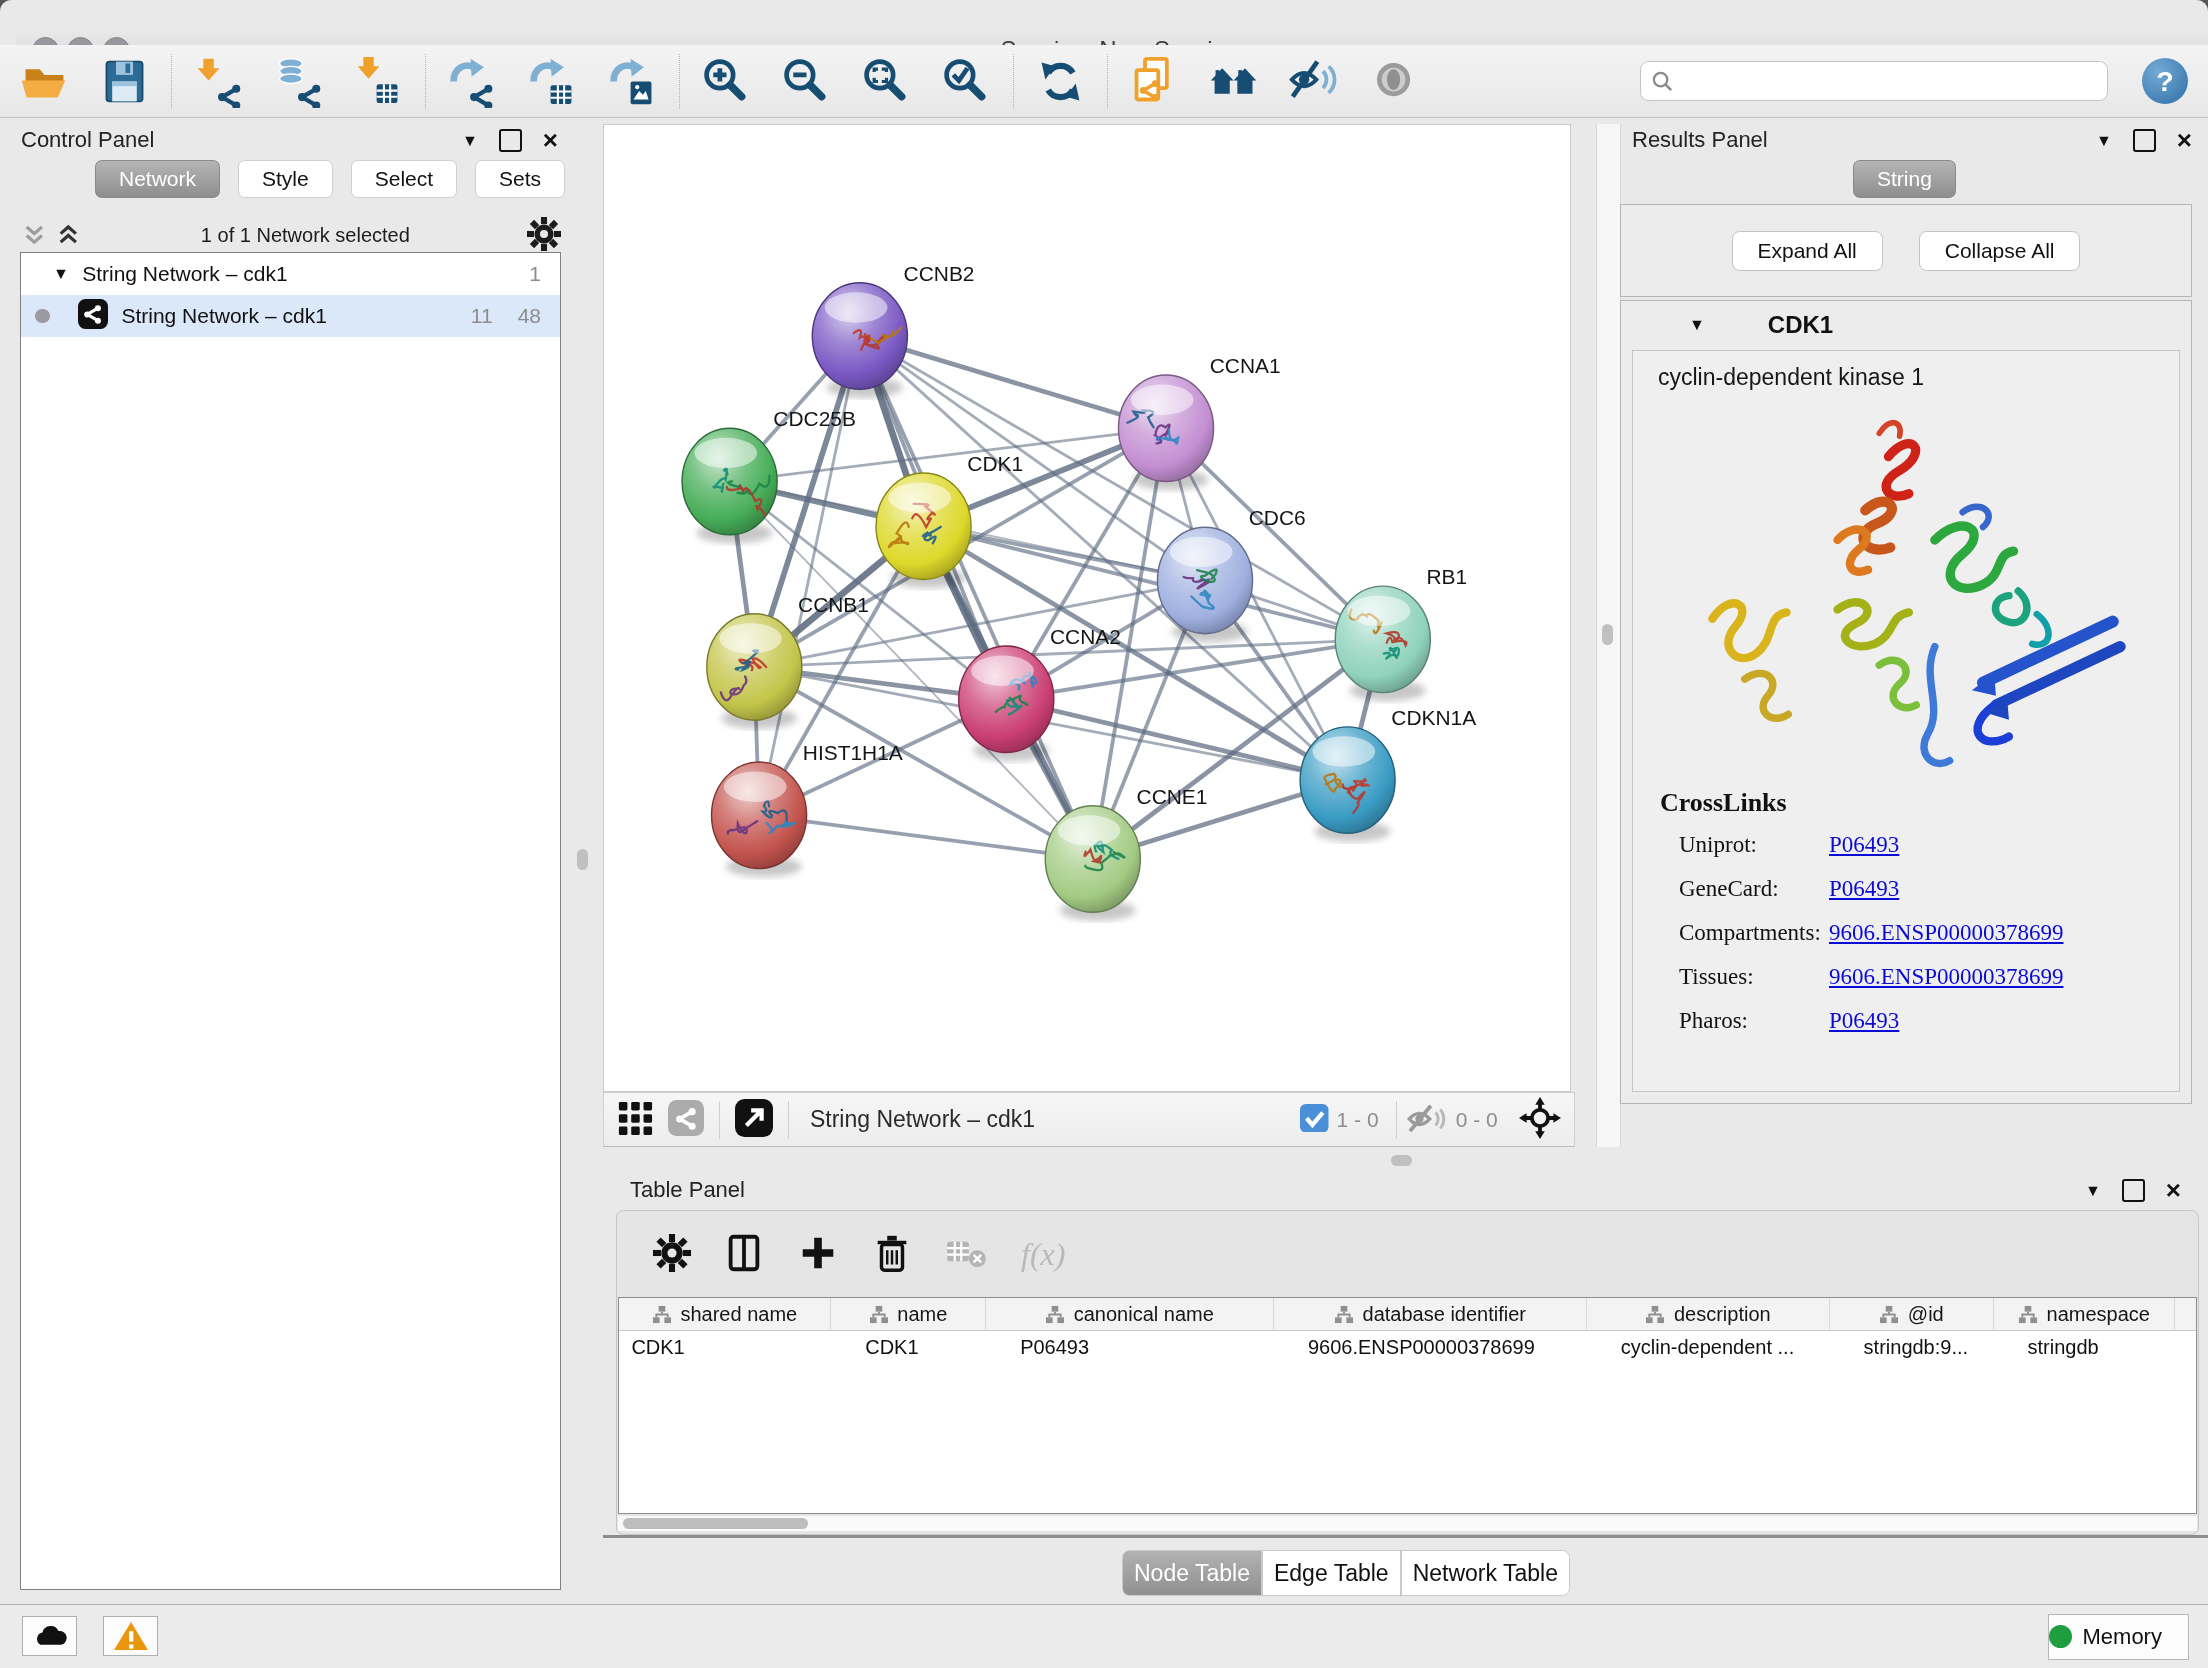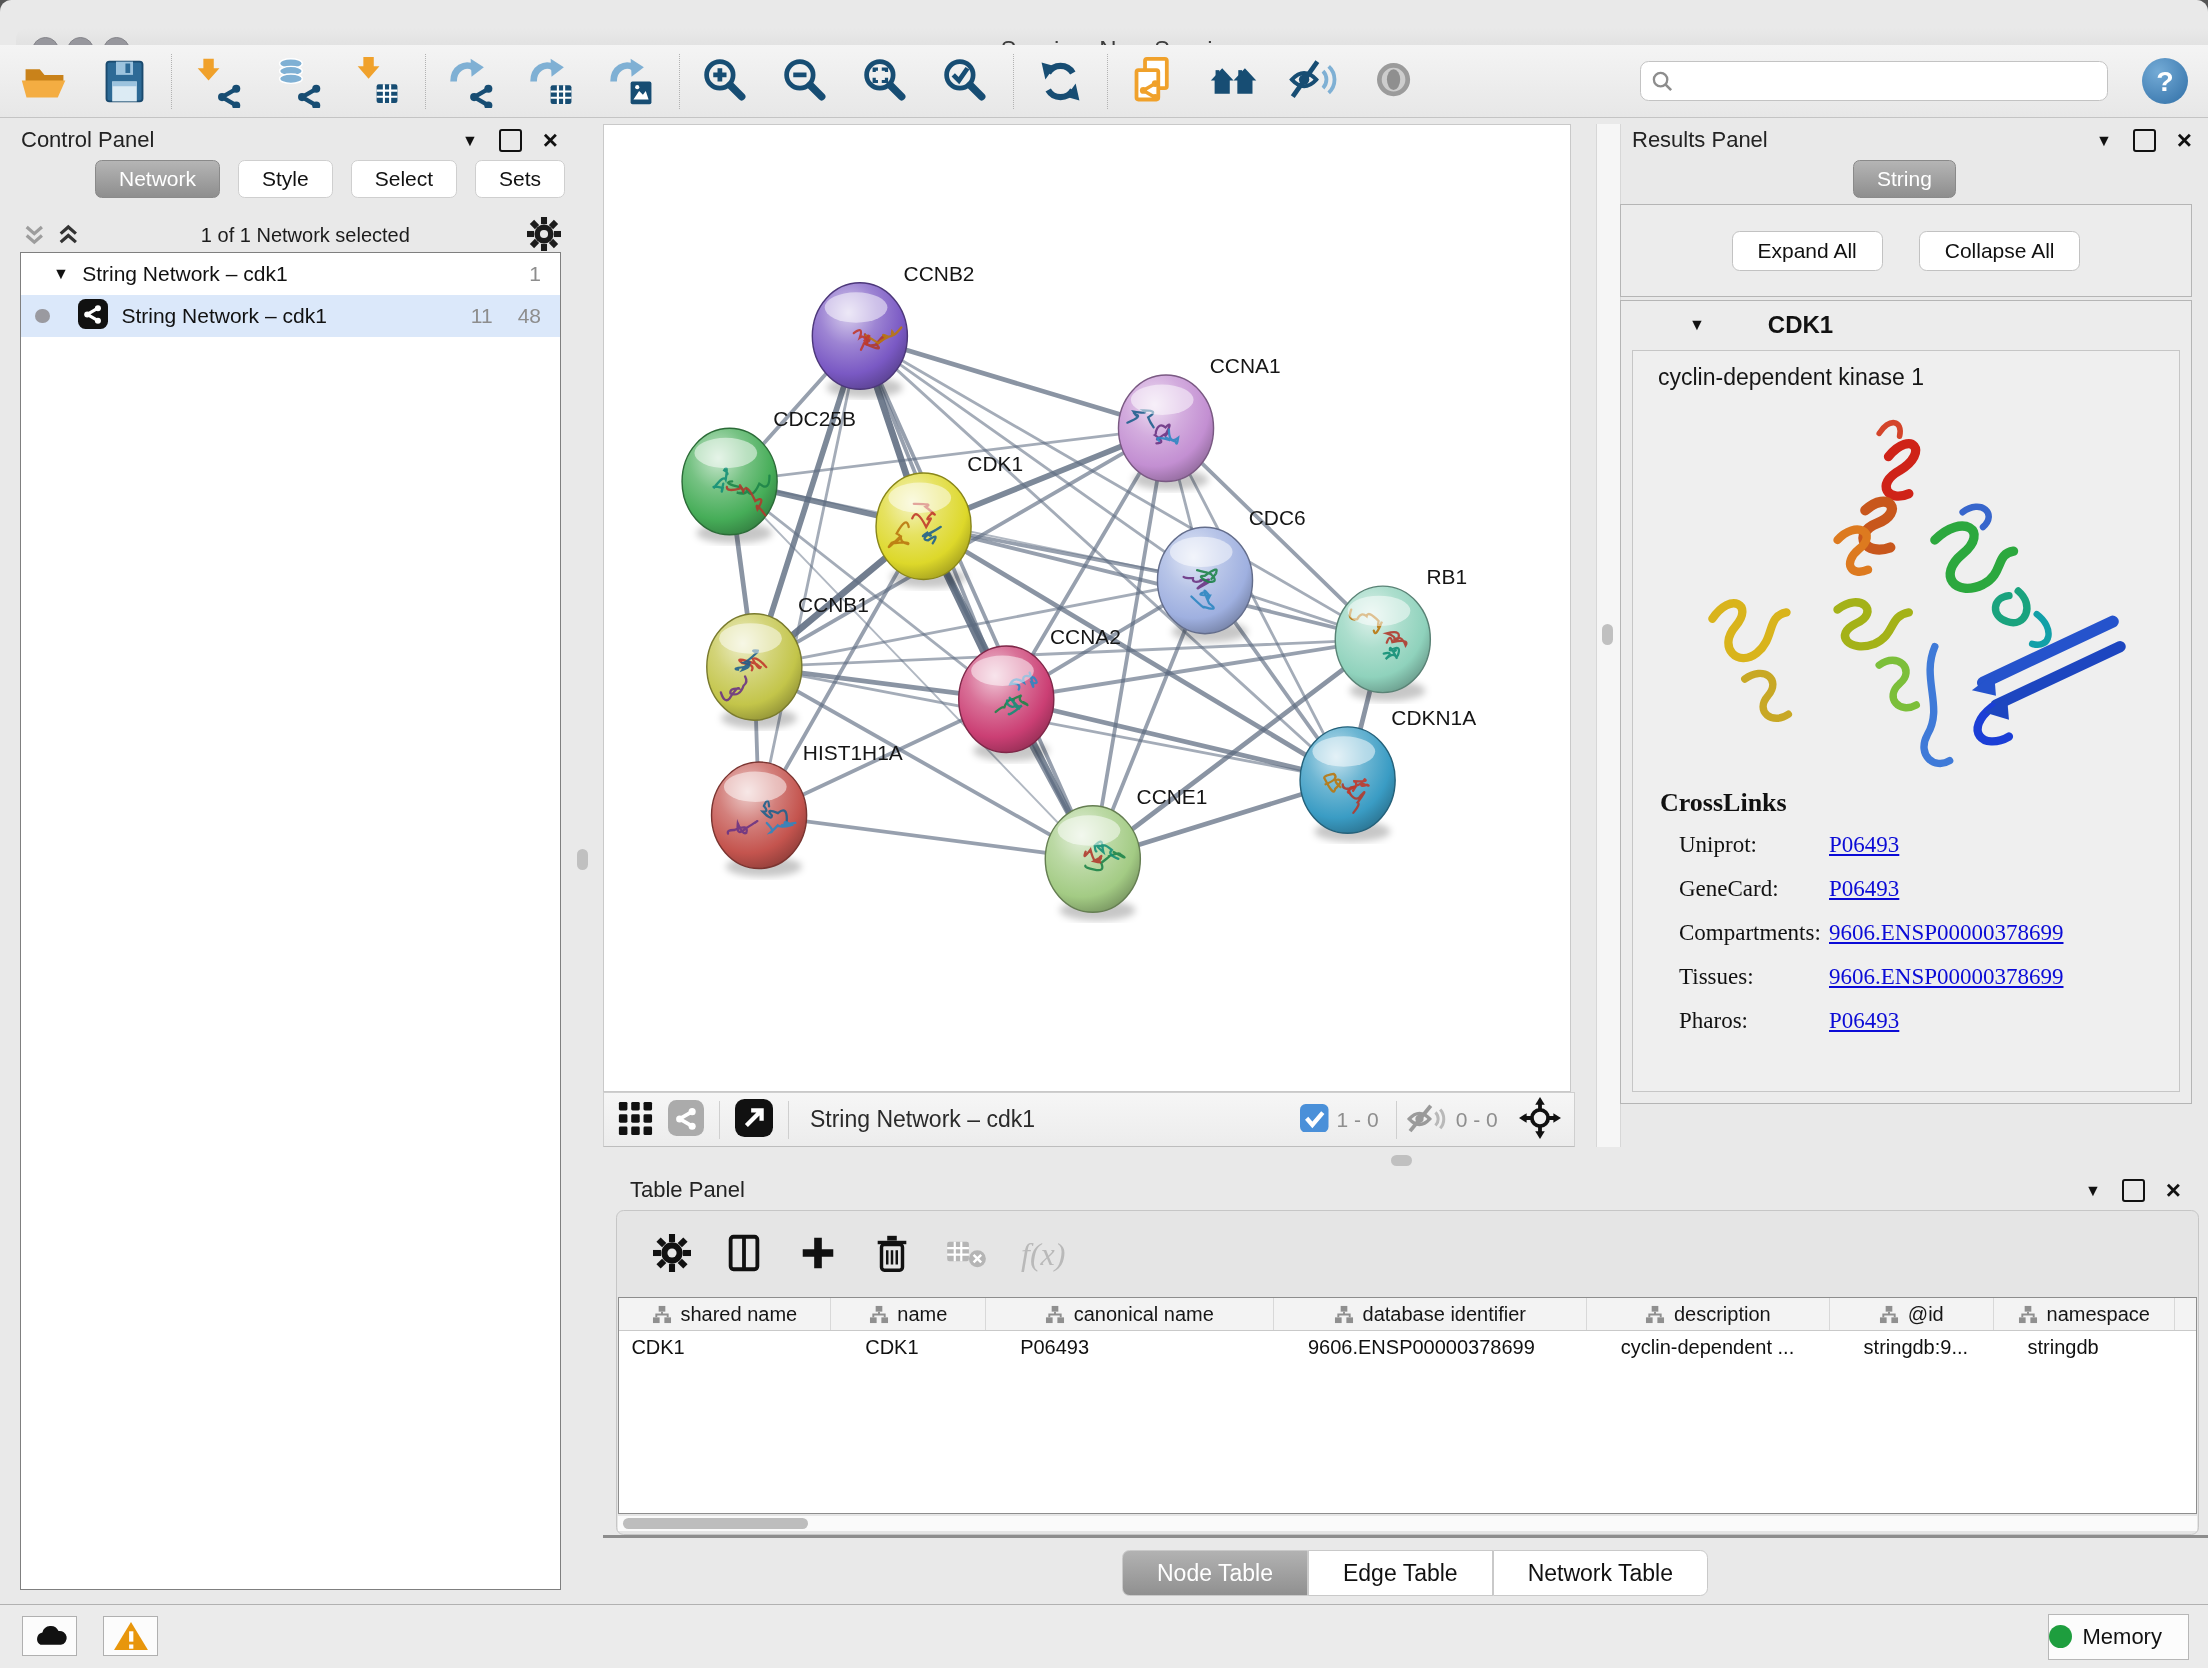--- a/index.html
+++ b/index.html
@@ -66,21 +66,21 @@
   .tp-tools{display:flex;align-items:center;gap:32px;padding:21px 0 0 36px;}
   .tablebox{position:absolute;left:618px;top:1297px;width:1579px;height:217px;background:#fff;border:1.9px solid #8d8d8d;box-sizing:border-box;}
   .thead{display:flex;height:32px;background:#f3f3f3;border-bottom:1px solid #c9c9c9;}
   .th{display:flex;align-items:center;justify-content:center;gap:8.6px;font-size:20px;color:#161616;
       border-right:1px solid #d8d8d8;box-sizing:border-box;overflow:hidden;white-space:nowrap;}
   .tr{display:flex;height:32px;}
   .td{font-size:20px;color:#111;padding-left:12.4px;display:flex;align-items:center;box-sizing:border-box;overflow:hidden;white-space:nowrap;}
   .hscroll{position:absolute;left:618px;top:1516px;width:1579px;height:15px;background:#fafafa;}
   .hthumb{position:absolute;left:4.8px;top:1.9px;width:185px;height:11.4px;background:#bdbdbd;border-radius:6.7px;}
   .tp-tabs{position:absolute;left:1122px;top:1550px;display:flex;}
-  .tp-tab{height:44px;padding:0 34px;display:flex;align-items:center;font-size:23px;background:#fff;
+  .tp-tab{height:44px;padding:0 11px;display:flex;align-items:center;font-size:23px;background:#fff;
     border:1px solid #c9c9c9;color:#111;}
   .tp-tab.sel{background:linear-gradient(#b2b2b2,#909090);color:#fff;}
   .tp-tab:first-child{border-radius:7.6px 0 0 7.6px;}
   .tp-tab:last-child{border-radius:0 7.6px 7.6px 0;}
   
   .statusbar{position:absolute;left:0;top:1604px;width:100%;height:65px;background:#ebebeb;border-top:1.9px solid #b1b1b1;}
   .sbtn{position:absolute;top:11.4px;width:55px;height:40px;background:#fcfcfc;border:1.9px solid #b0b0b0;
     display:flex;align-items:center;justify-content:center;box-sizing:border-box;}
   .membtn{position:absolute;left:2048px;top:8.6px;width:141px;height:46px;background:#fcfcfc;border:1.9px solid #b7b7b7;
     display:flex;align-items:center;justify-content:flex-start;gap:10.5px;font-size:22px;color:#111;box-sizing:border-box;}

